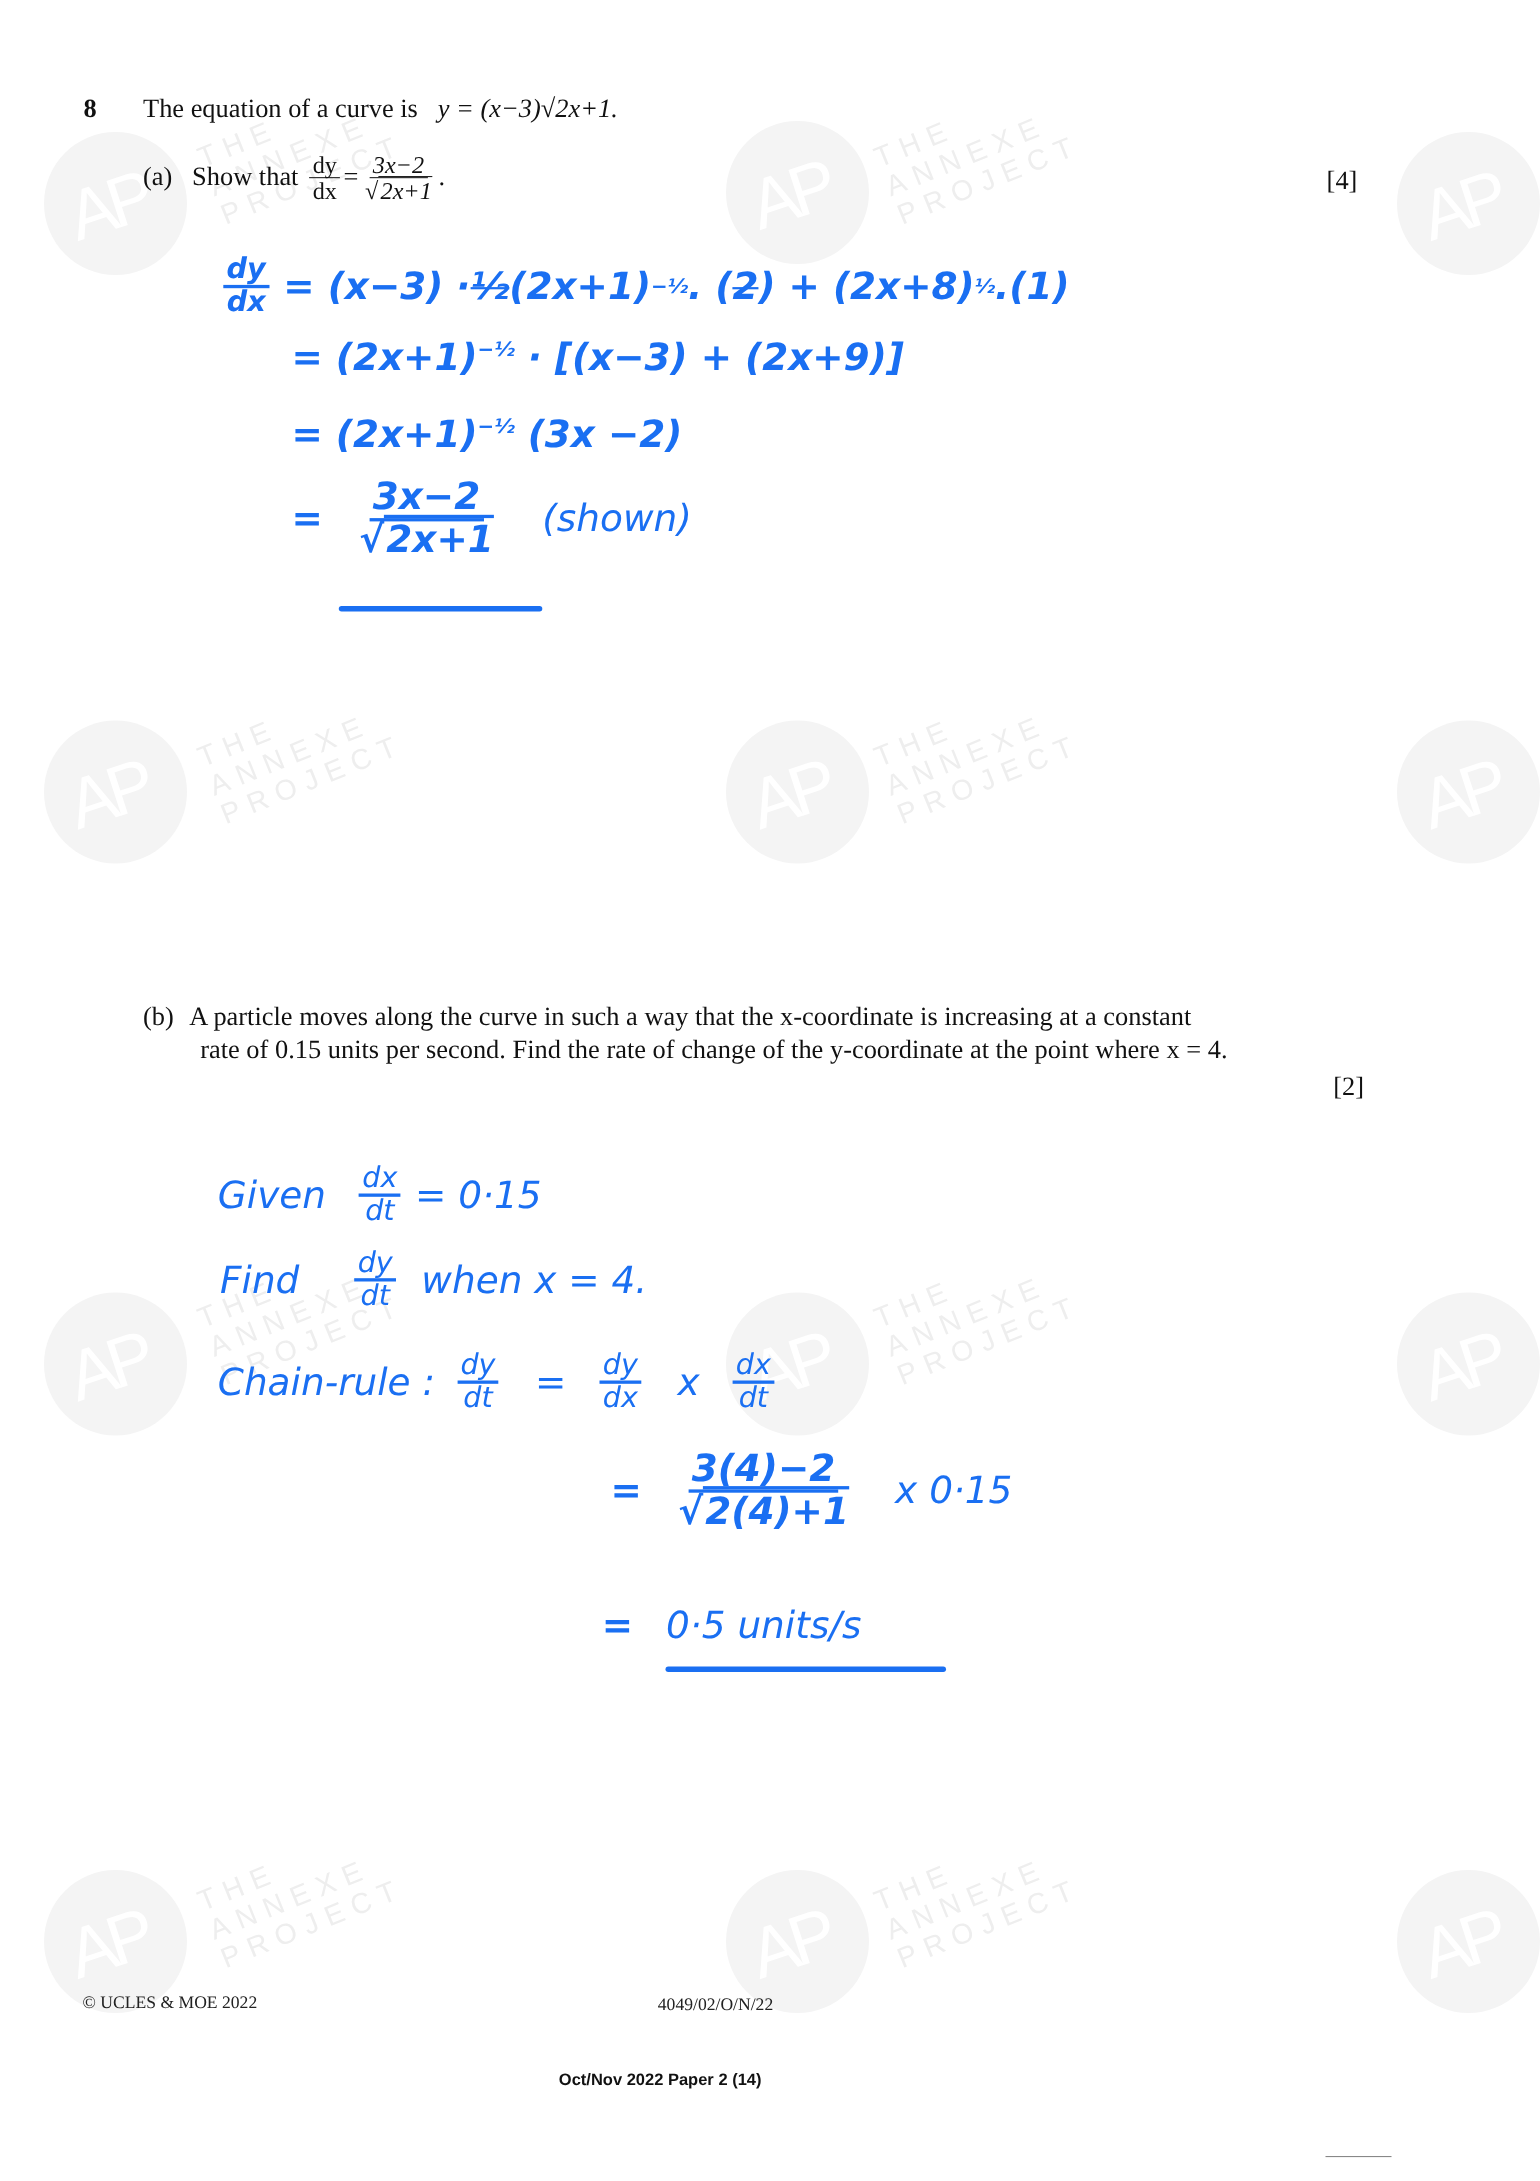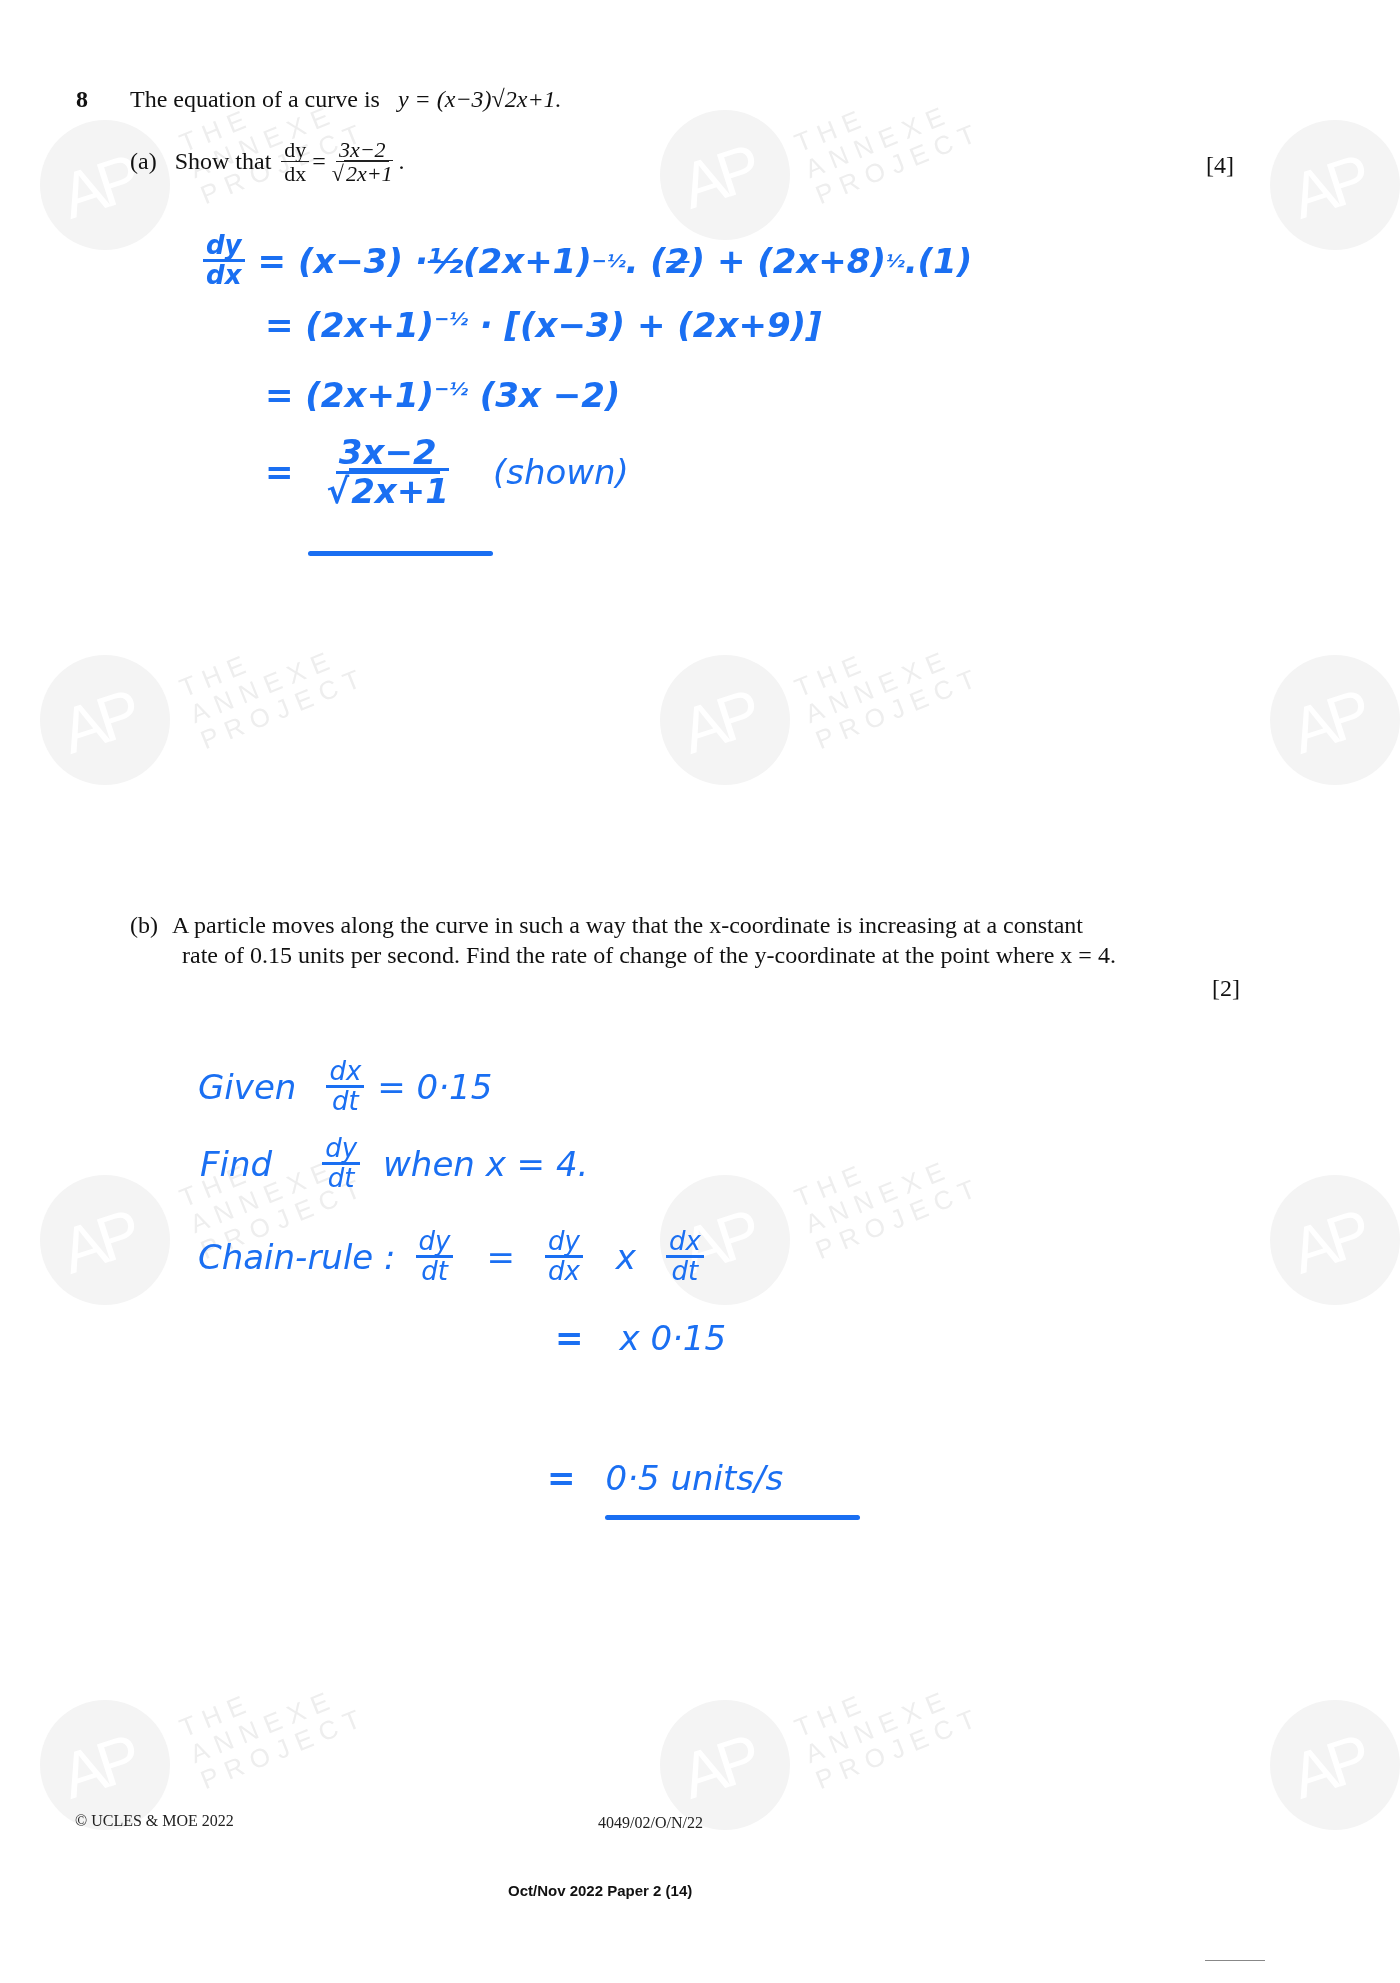--- a/index.html
+++ b/index.html
@@ -195,20 +195,24 @@
     <span class="den">dx</span>
   </span>
   <span style="margin-left:30px;">x</span>
   <span class="frac" style="margin-left:30px;font-size:26px;">
     <span class="num">dx</span>
     <span class="den">dt</span>
   </span>
 </div>
 <div class="abs hw" style="left:555px;top:1318px;display:flex;align-items:center;">
   <span>=</span>
+  <span class="frac" style="margin-left:30px;">
+    <span class="num">3(4)−2</span>
+    <span class="den">√<span class="sqrt">2(4)+1</span></span>
+  </span>
   <span style="margin-left:36px;font-weight:normal;">x 0·15</span>
 </div>
 <div class="abs hw" style="left:547px;top:1458px;display:flex;align-items:center;font-weight:normal;">
   <span style="font-weight:bold;">=</span>
   <span style="margin-left:30px;">0·5 units/s</span>
 </div>
 <div class="hw-underline" style="left:605px;top:1515px;width:255px;"></div>
 
 <div class="abs footer" style="left:75px;top:1812px;">© UCLES &amp; MOE 2022</div>
 <div class="abs footer" style="left:598px;top:1814px;">4049/02/O/N/22</div>

